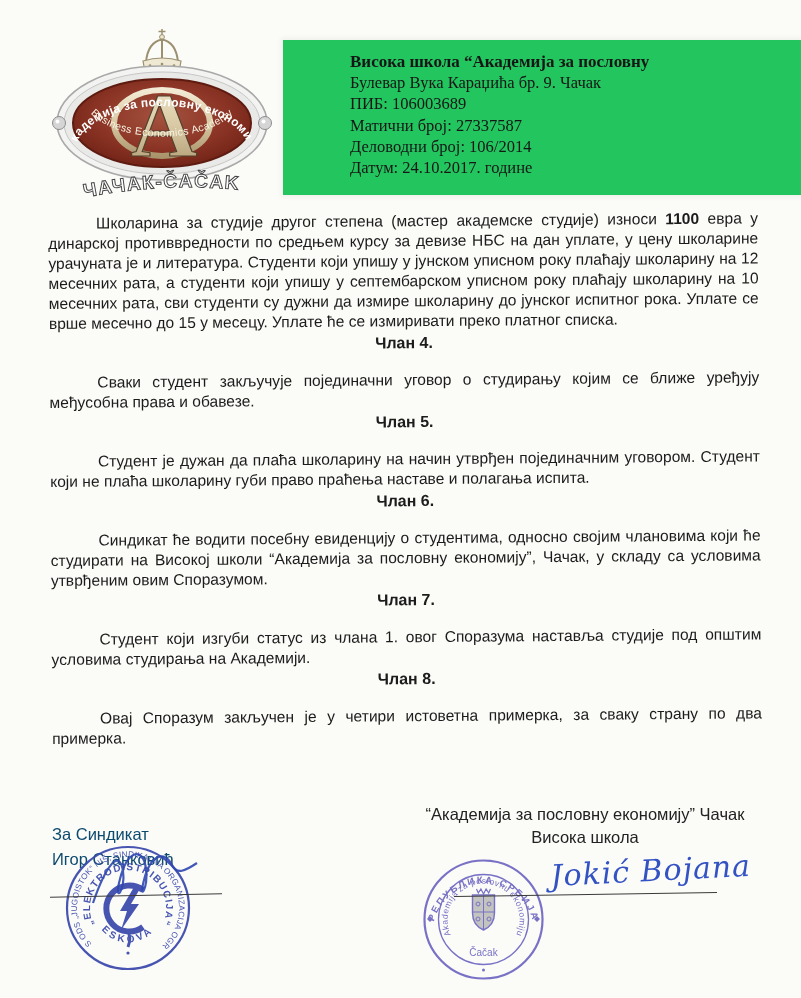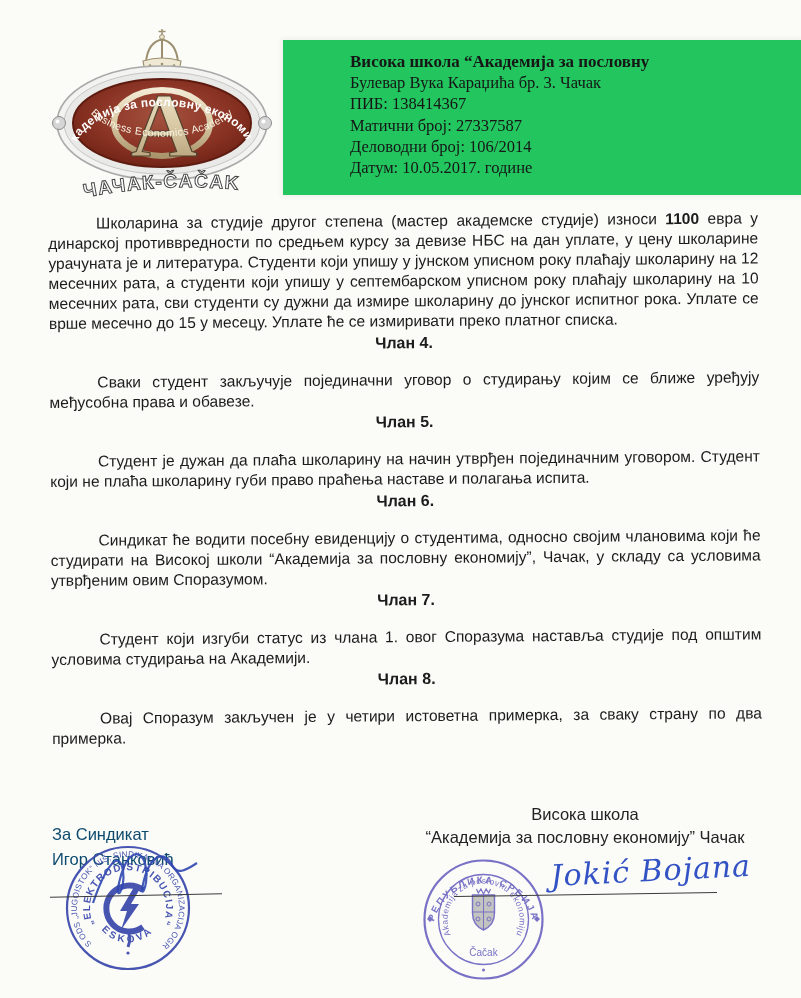--- a/index.html
+++ b/index.html
@@ -110,25 +110,25 @@
       <textPath href="#arcBot" startOffset="50%" text-anchor="middle">Business Economics Academy</textPath>
     </text>
     <text font-size="19" font-weight="bold" fill="#ffffff" stroke="#474747" stroke-width="1" letter-spacing="1.5">
       <textPath href="#arcCity" startOffset="50%" text-anchor="middle">ЧАЧАК-ČAČAK</textPath>
     </text>
   </svg>
 
   <div class="header-box">
     <div class="header-text">
       <div class="t">Висока школа “Академија за пословну</div>
-      <div>Булевар Вука Караџића бр. 3. Чачак</div>
-      <div>ПИБ: 138414367</div>
+      <div>Булевар Вука Караџића бр. 9. Чачак</div>
+      <div>ПИБ: 106003689</div>
       <div>Матични број: 27337587</div>
       <div>Деловодни број: 106/2014</div>
-      <div>Датум: 10.05.2017. године</div>
+      <div>Датум: 24.10.2017. године</div>
     </div>
   </div>
 
   <div class="body-text">
     <p class="first"><span>Школарина за студије другог степена (мастер академске студије) износи </span><b>1100</b><span> евра у динарској противвредности по средњем курсу за девизе НБС на дан уплате, у цену школарине урачуната је и литература.  Студенти који упишу у јунском уписном року плаћају школарину на 12 месечних рата, а студенти који упишу у септембарском уписном року плаћају школарину на 10 месечних рата,  сви студенти су дужни да измире школарину до јунског испитног рока. Уплате се врше месечно до 15 у месецу. Уплате ће се измиривати преко платног списка.</span></p>
 
     <h3>Члан 4.</h3>
     <p>Сваки студент закључује појединачни уговор о студирању којим се ближе уређују међусобна права и обавезе.</p>
 
     <h3>Члан 5.</h3>
@@ -171,22 +171,22 @@
       <path d="M 64,87 q5,7 1,17" fill="none" stroke="#3848ac" stroke-width="3"></path>
     </g>
     <circle cx="65" cy="110" r="1.6" fill="#3848ac"></circle>
   </svg>
 
   <svg class="scribble" viewBox="0 0 140 72" xmlns="http://www.w3.org/2000/svg">
     <path d="M 8,60 C 20,25 34,4 38,28 C 41,48 28,62 35,36 C 42,8 58,2 61,26 C 64,45 53,60 59,37 C 66,10 80,8 87,22 C 92,32 100,28 112,20" fill="none" stroke="#2f47b0" stroke-width="2.2" opacity="0.9"></path>
   </svg>
 
   <div class="sig-right">
+    <div>“Академија за пословну економију” Чачак</div>
     <div>Висока школа</div>
-    <div>“Академија за пословну економију” Чачак</div>
   </div>
 
   <svg class="stamp-right" viewBox="0 0 125 126" xmlns="http://www.w3.org/2000/svg">
     <defs>
       <path id="rTop" d="M 12,70 A 51,51 0 0 1 113,70" fill="none"></path>
       <path id="rIn" d="M 35,86 A 36,36 0 1 1 90,86" fill="none"></path>
     </defs>
     <circle cx="62.5" cy="62.5" r="59" fill="none" stroke="#6a63c0" stroke-width="2.2"></circle>
     <circle cx="62.5" cy="62.5" r="45" fill="none" stroke="#6a63c0" stroke-width="1.3"></circle>
     <text font-size="9.5" font-weight="bold" fill="#6a63c0" letter-spacing="2.2">

